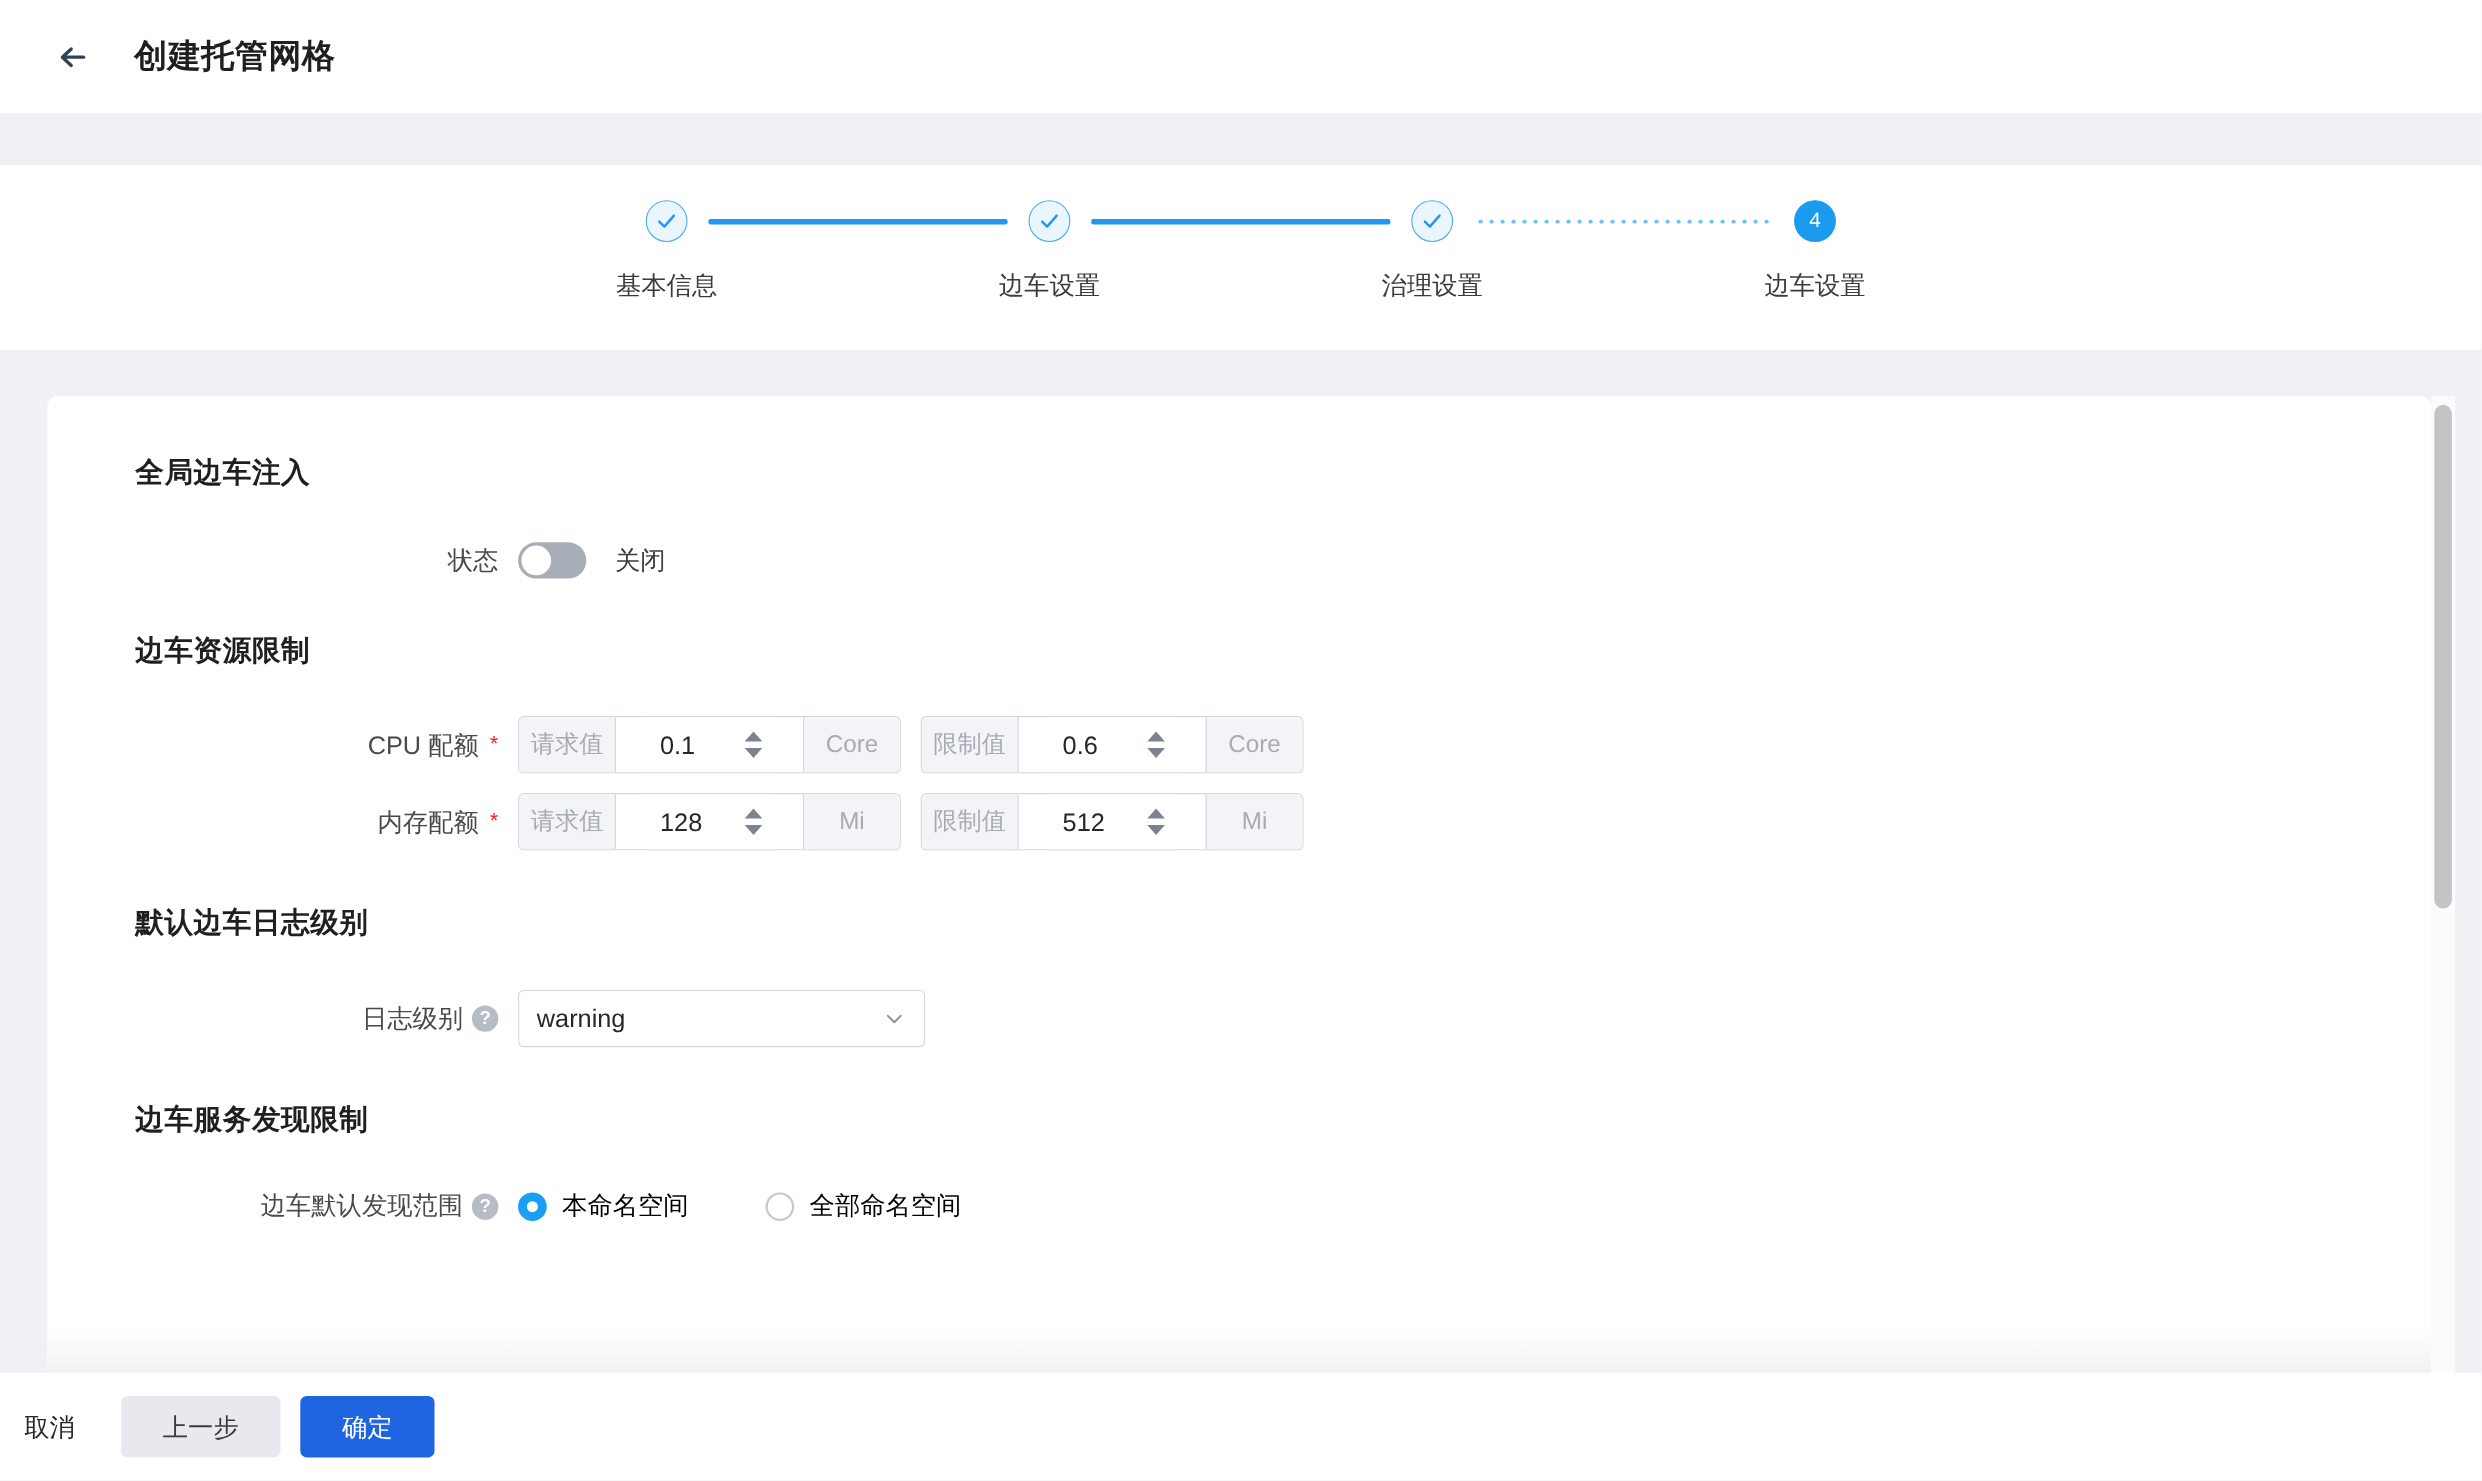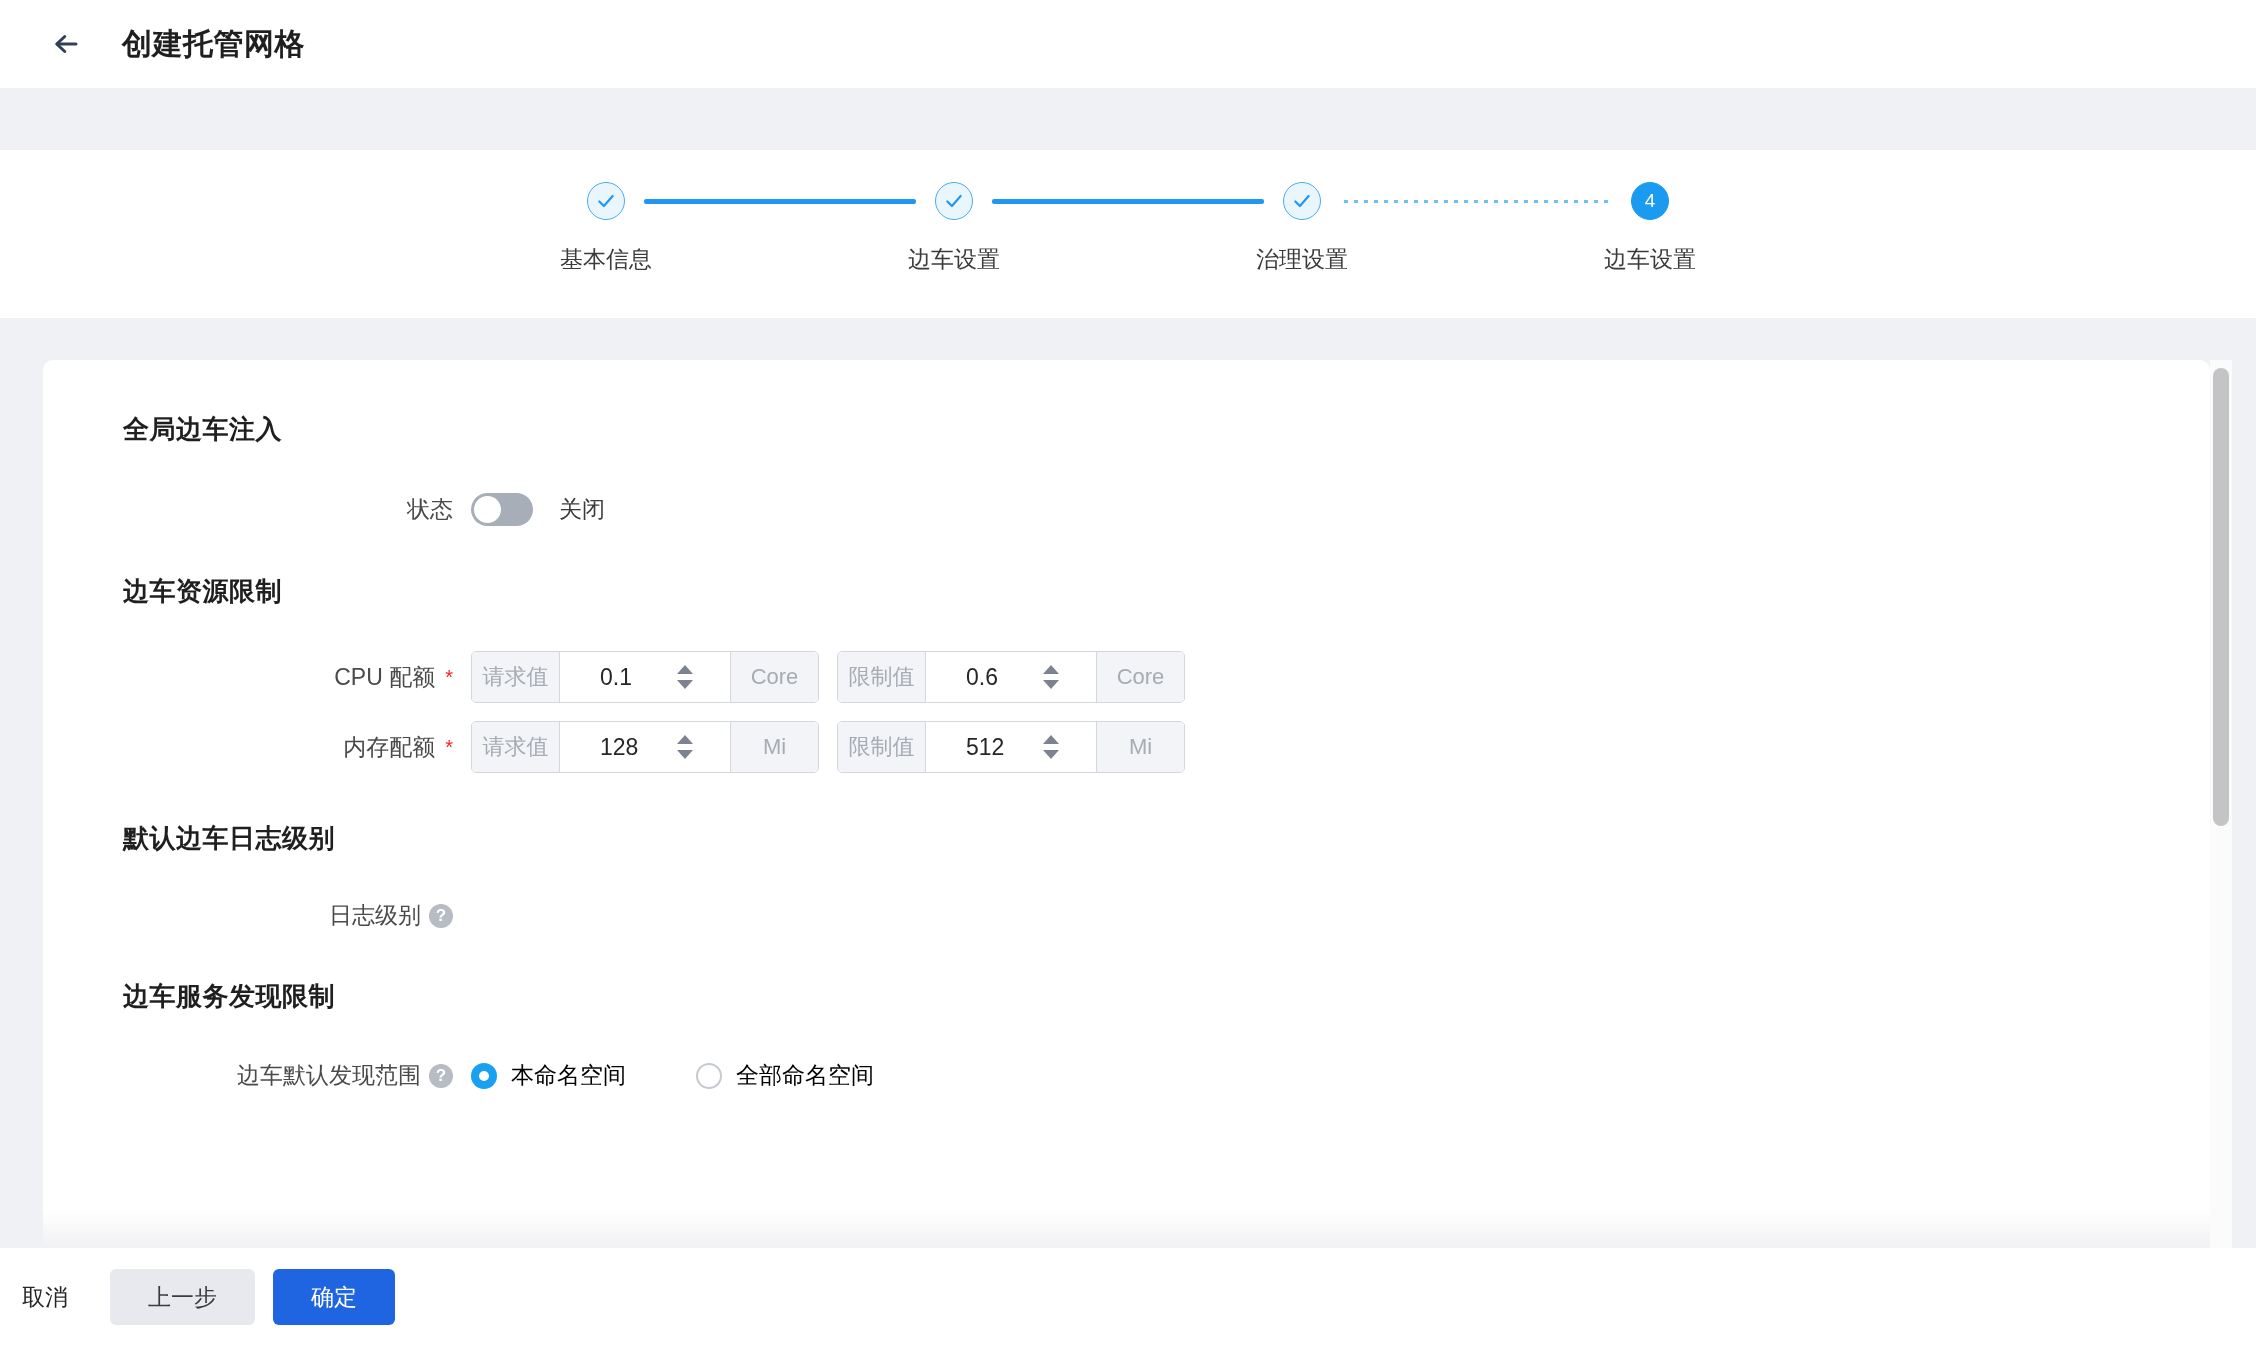--- a/index.html
+++ b/index.html
@@ -11,21 +11,21 @@
     font-family: "Liberation Sans", "DejaVu Sans", sans-serif;
     -webkit-font-smoothing: antialiased;
   }
   body { position: relative; }
 
   
   .header {
     position: absolute;
     top: 0; left: 0;
     width: 2256px;
-    height: 88px;
+    height: 103px;
     background: #ffffff;
     display: flex;
     align-items: center;
     padding-left: 48px;
   }
   .back-arrow {
     width: 36px; height: 36px;
     display: flex; align-items: center; justify-content: center;
     cursor: pointer;
     flex: none;
@@ -540,20 +540,28 @@
       </div>
     </div>
 
     <div class="section-title" style="margin-top:48px;">默认边车日志级别</div>
 
     <div class="form-row" style="margin-top:44px;">
       <div class="row-label">
         <span>日志级别</span>
         <span class="help-icon">?</span>
       </div>
+      <div class="select-box">
+        <div class="select-value">warning</div>
+        <div class="chev">
+          <svg width="20" height="20" viewBox="0 0 24 24" fill="none" stroke="#8b919c" stroke-width="2.2" stroke-linecap="round" stroke-linejoin="round">
+              <polyline points="5,9 12,16 19,9"></polyline>
+            </svg>
+        </div>
+      </div>
     </div>
 
     <div class="section-title" style="margin-top:48px;font-family:Liberation Mono, monospace;">边车服务发现限制</div>
 
     <div class="form-row" style="margin-top:46px;">
       <div class="row-label">
         <span>边车默认发现范围</span>
         <span class="help-icon">?</span>
       </div>
 

